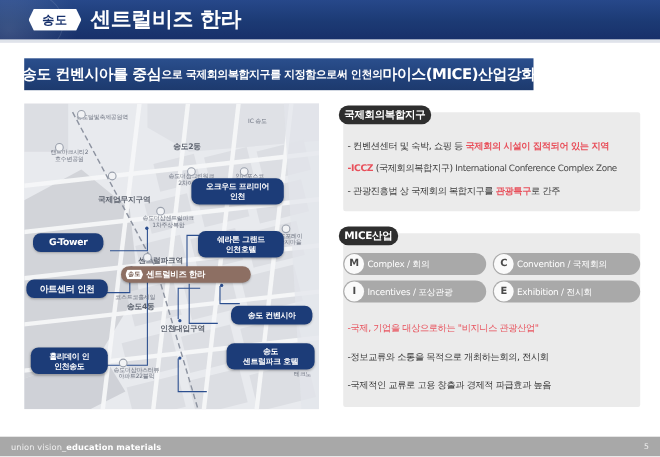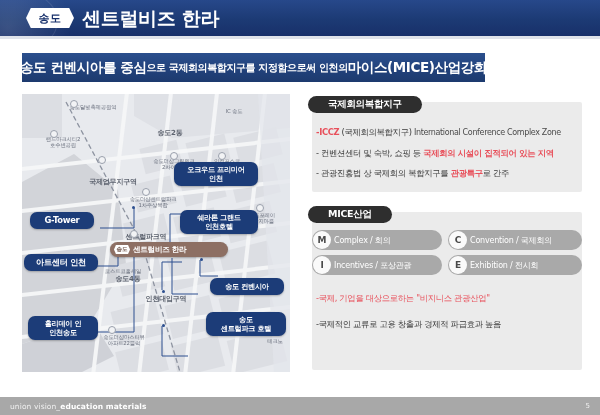--- a/index.html
+++ b/index.html
@@ -89,21 +89,21 @@
   }
   .map-label{position:absolute;color:#6d7380;font-size:5.4px;line-height:6.4px;text-align:center;letter-spacing:-.2px;}
   .map-label.big{font-size:7px;color:#5d636f;font-weight:bold;}
   .poi-dot{position:absolute;width:3px;height:3px;border-radius:50%;background:#2c4f8f;}
   .poi-ring{position:absolute;width:6px;height:6px;border-radius:50%;border:1px solid #9aa0ac;background:#f2f3f5;}
 
   
   .panel{position:absolute;}
   .sec-pill{
     display:inline-flex;align-items:center;justify-content:center;
-    height:17px;padding:0 20px;border-radius:9px;
+    height:17px;padding:0 5px;border-radius:9px;
     background:#2e2e2e;color:#fff;font-size:9.5px;font-weight:bold;letter-spacing:-.3px;
   }
   .sec-rail{
     position:absolute;left:0;top:0;width:270px;height:100%;
     background:#ebebeb;border-radius:2px;
   }
   .bullets{position:relative;}
   .bullet{
     font-size:8.4px;line-height:12px;color:#3a3a3a;letter-spacing:-.35px;
     white-space:nowrap;margin-bottom:8px;
@@ -268,22 +268,22 @@
     <div class="center-marker">
       <span class="cm-hex">송도</span>
       <span class="cm-text">센트럴비즈 한라</span>
     </div>
   </div>
 
   <div class="panel" style="left:304px;top:96px;width:278px;height:96px;">
     <div class="sec-rail" style="left:8px;top:6px;width:270px;height:90px;"></div>
     <div class="sec-pill" style="position:absolute;left:4px;top:0;">국제회의복합지구</div>
     <div class="bullets" style="position:absolute;left:12px;top:30px;width:266px;">
+      <div class="bullet"><span>-</span><span> 컨벤션센터 및 숙박, 쇼핑 등 </span><span class="red">국제회의 시설이 집적되어 있는 지역</span><span></span></div>
       <div class="bullet"><span class="red">-</span><span class="red">ICCZ</span> <span>(국제회의복합지구)</span> <span class="eng">International Conference Complex Zone</span></div>
-      <div class="bullet"><span>-</span><span> 컨벤션센터 및 숙박, 쇼핑 등 </span><span class="red">국제회의 시설이 집적되어 있는 지역</span><span></span></div>
       <div class="bullet"><span>-</span><span> 관광진흥법 상 국제회의 복합지구를 </span><span class="red">관광특구</span><span>로 간주</span></div>
     </div>
   </div>
 
   <div class="panel" style="left:304px;top:206px;width:278px;height:166px;">
     <div class="sec-rail" style="left:8px;top:6px;width:270px;height:158px;"></div>
     <div class="sec-pill" style="position:absolute;left:4px;top:0;">MICE산업</div>
 
     <div class="mice-grid" style="position:absolute;left:8px;top:24px;height:46px;">
       <div class="mice-pill" style="left:0px;top:0px;width:130px;">
@@ -299,20 +299,21 @@
         <span>Incentives / 포상관광</span>
       </div>
       <div class="mice-pill" style="left:136px;top:25px;width:134px;">
         <span class="badge">E</span>
         <span>Exhibition / 전시회</span>
       </div>
     </div>
 
     <div class="bullets" style="position:absolute;left:12px;top:86px;width:266px;">
       <div class="bullet" style="margin-bottom:14px;"><span class="redl">-국제, 기업을 대상으로하는 "비지니스 관광산업"</span></div>
+      <div class="bullet" style="margin-bottom:14px;">-정보교류와 소통을 목적으로 개최하는회의, 전시회</div>
       <div class="bullet">-국제적인 교류로 고용 창출과 경제적 파급효과 높음</div>
     </div>
   </div>
 
   <div class="footer">
     <div class="ftxt"><span>union vision_</span><b>education materials</b></div>
     <div class="fpage">5</div>
   </div>
 
 </div>

